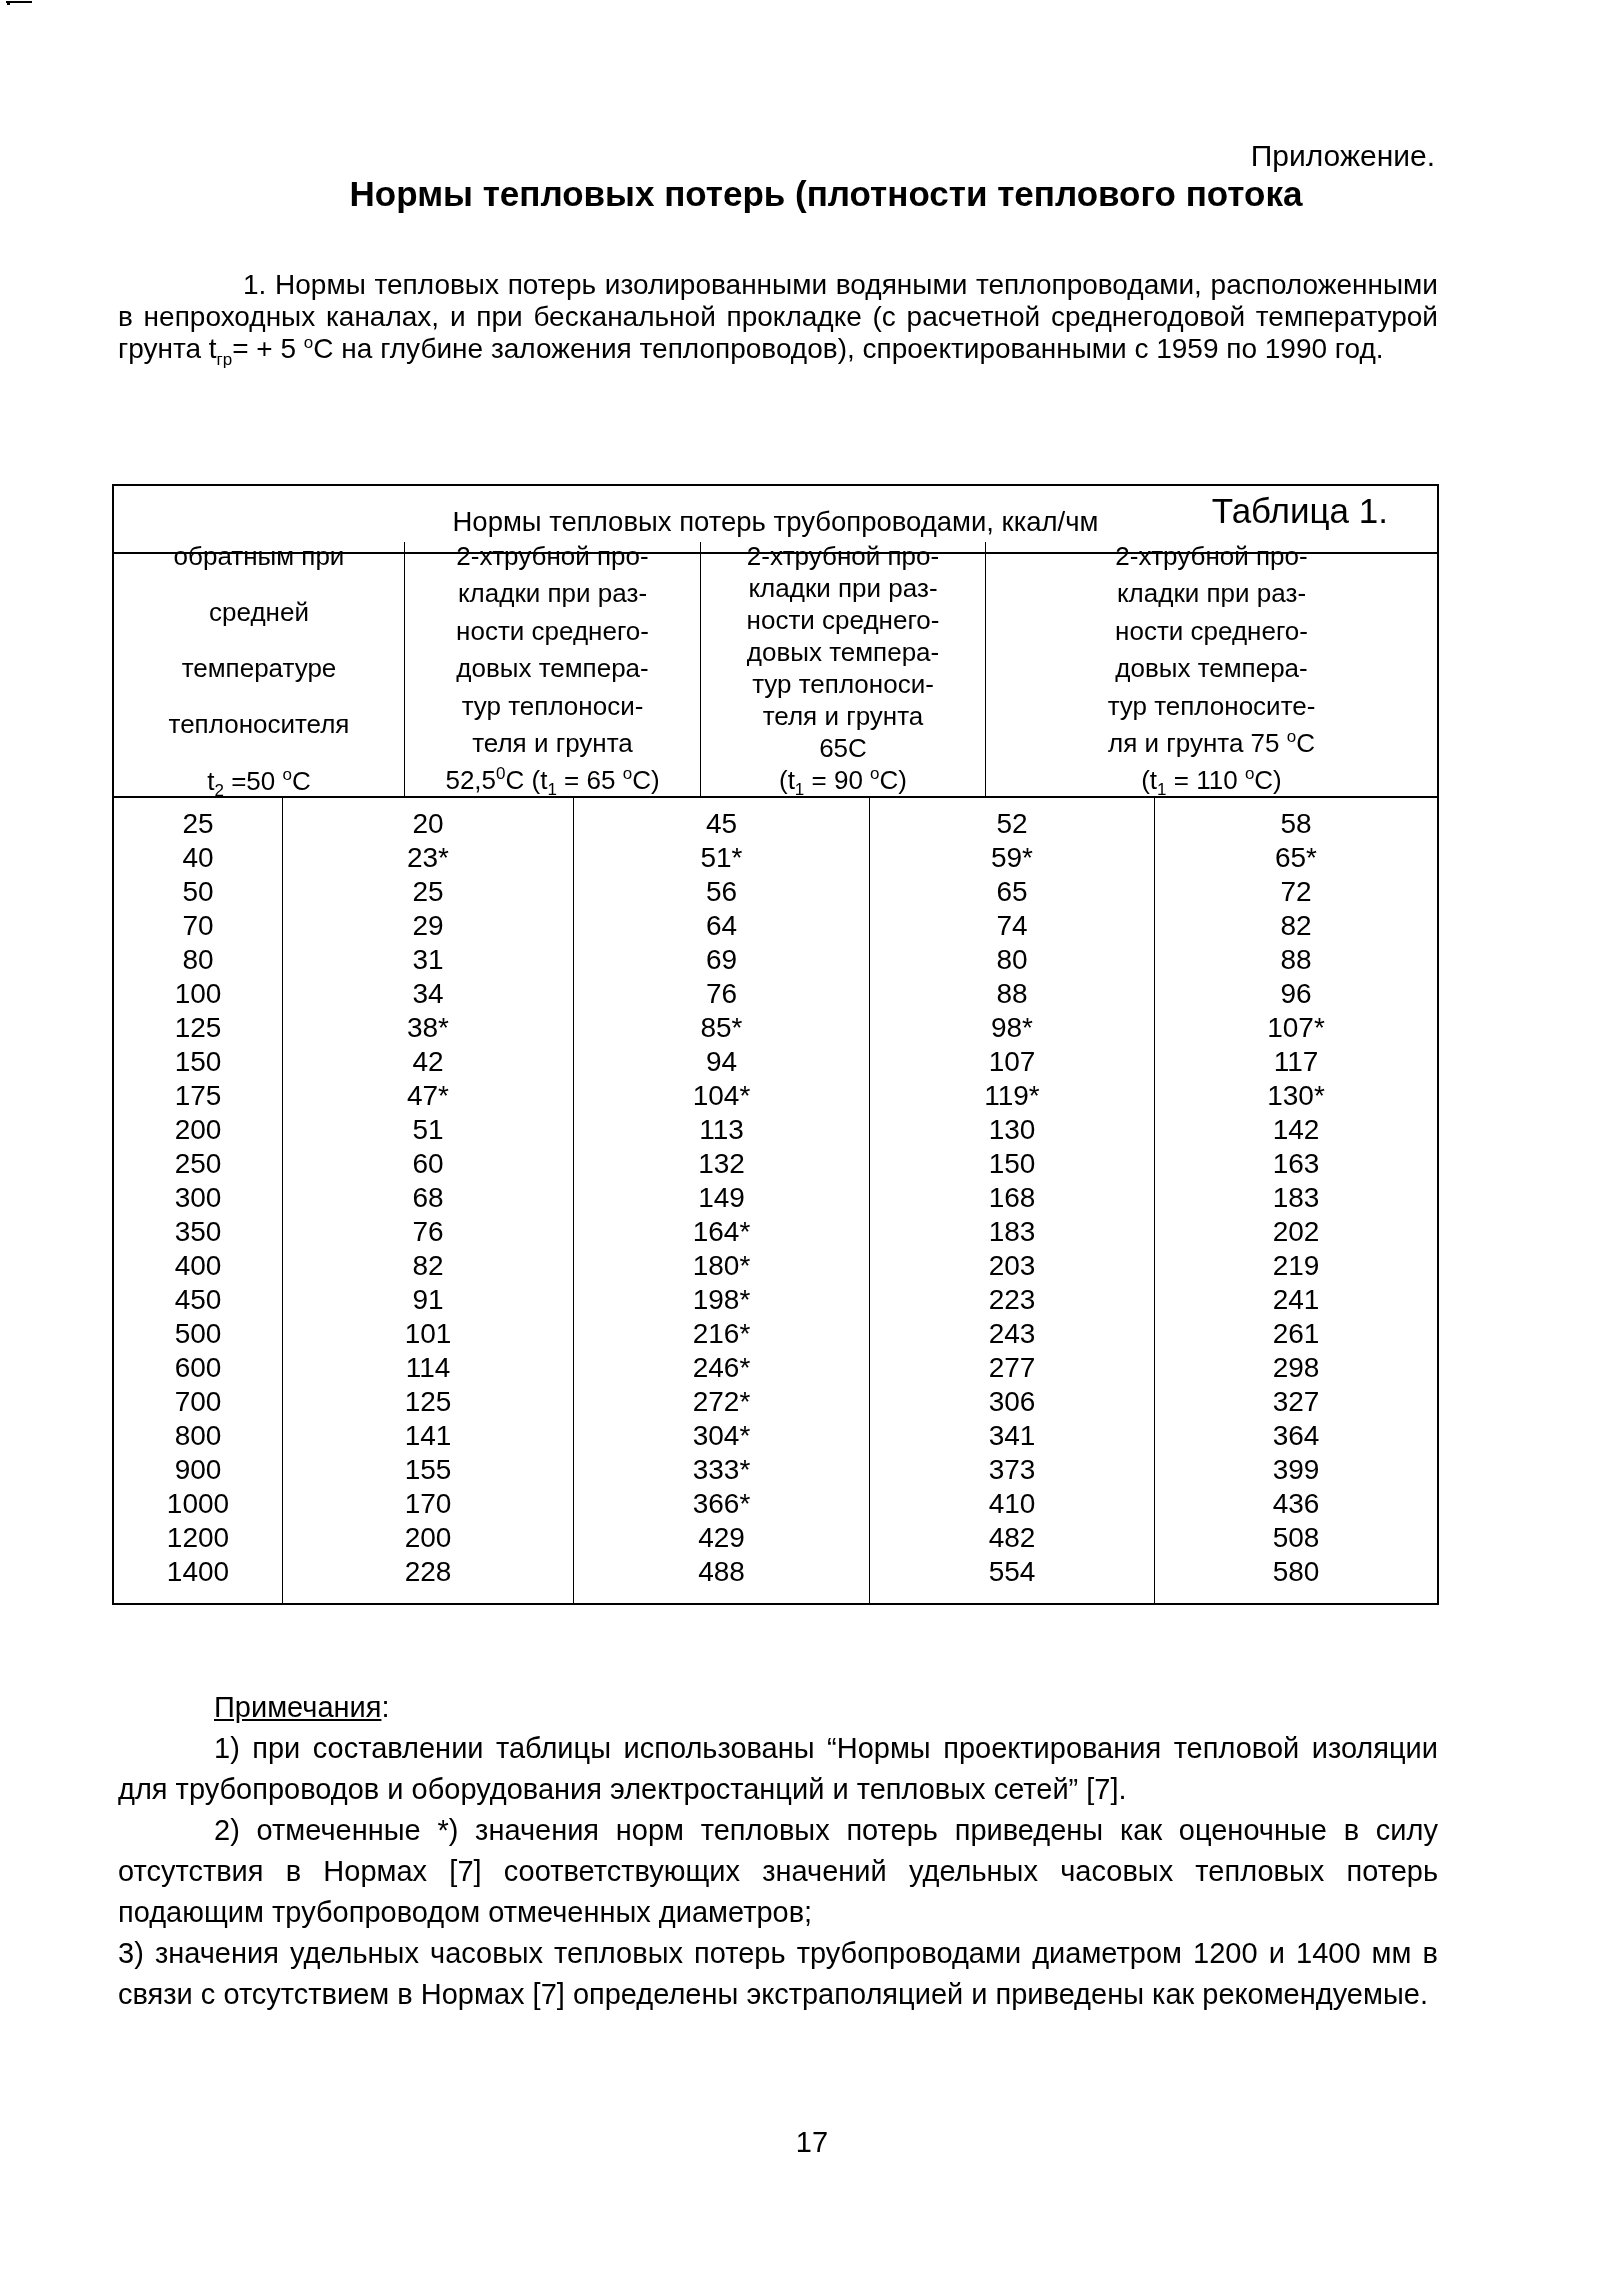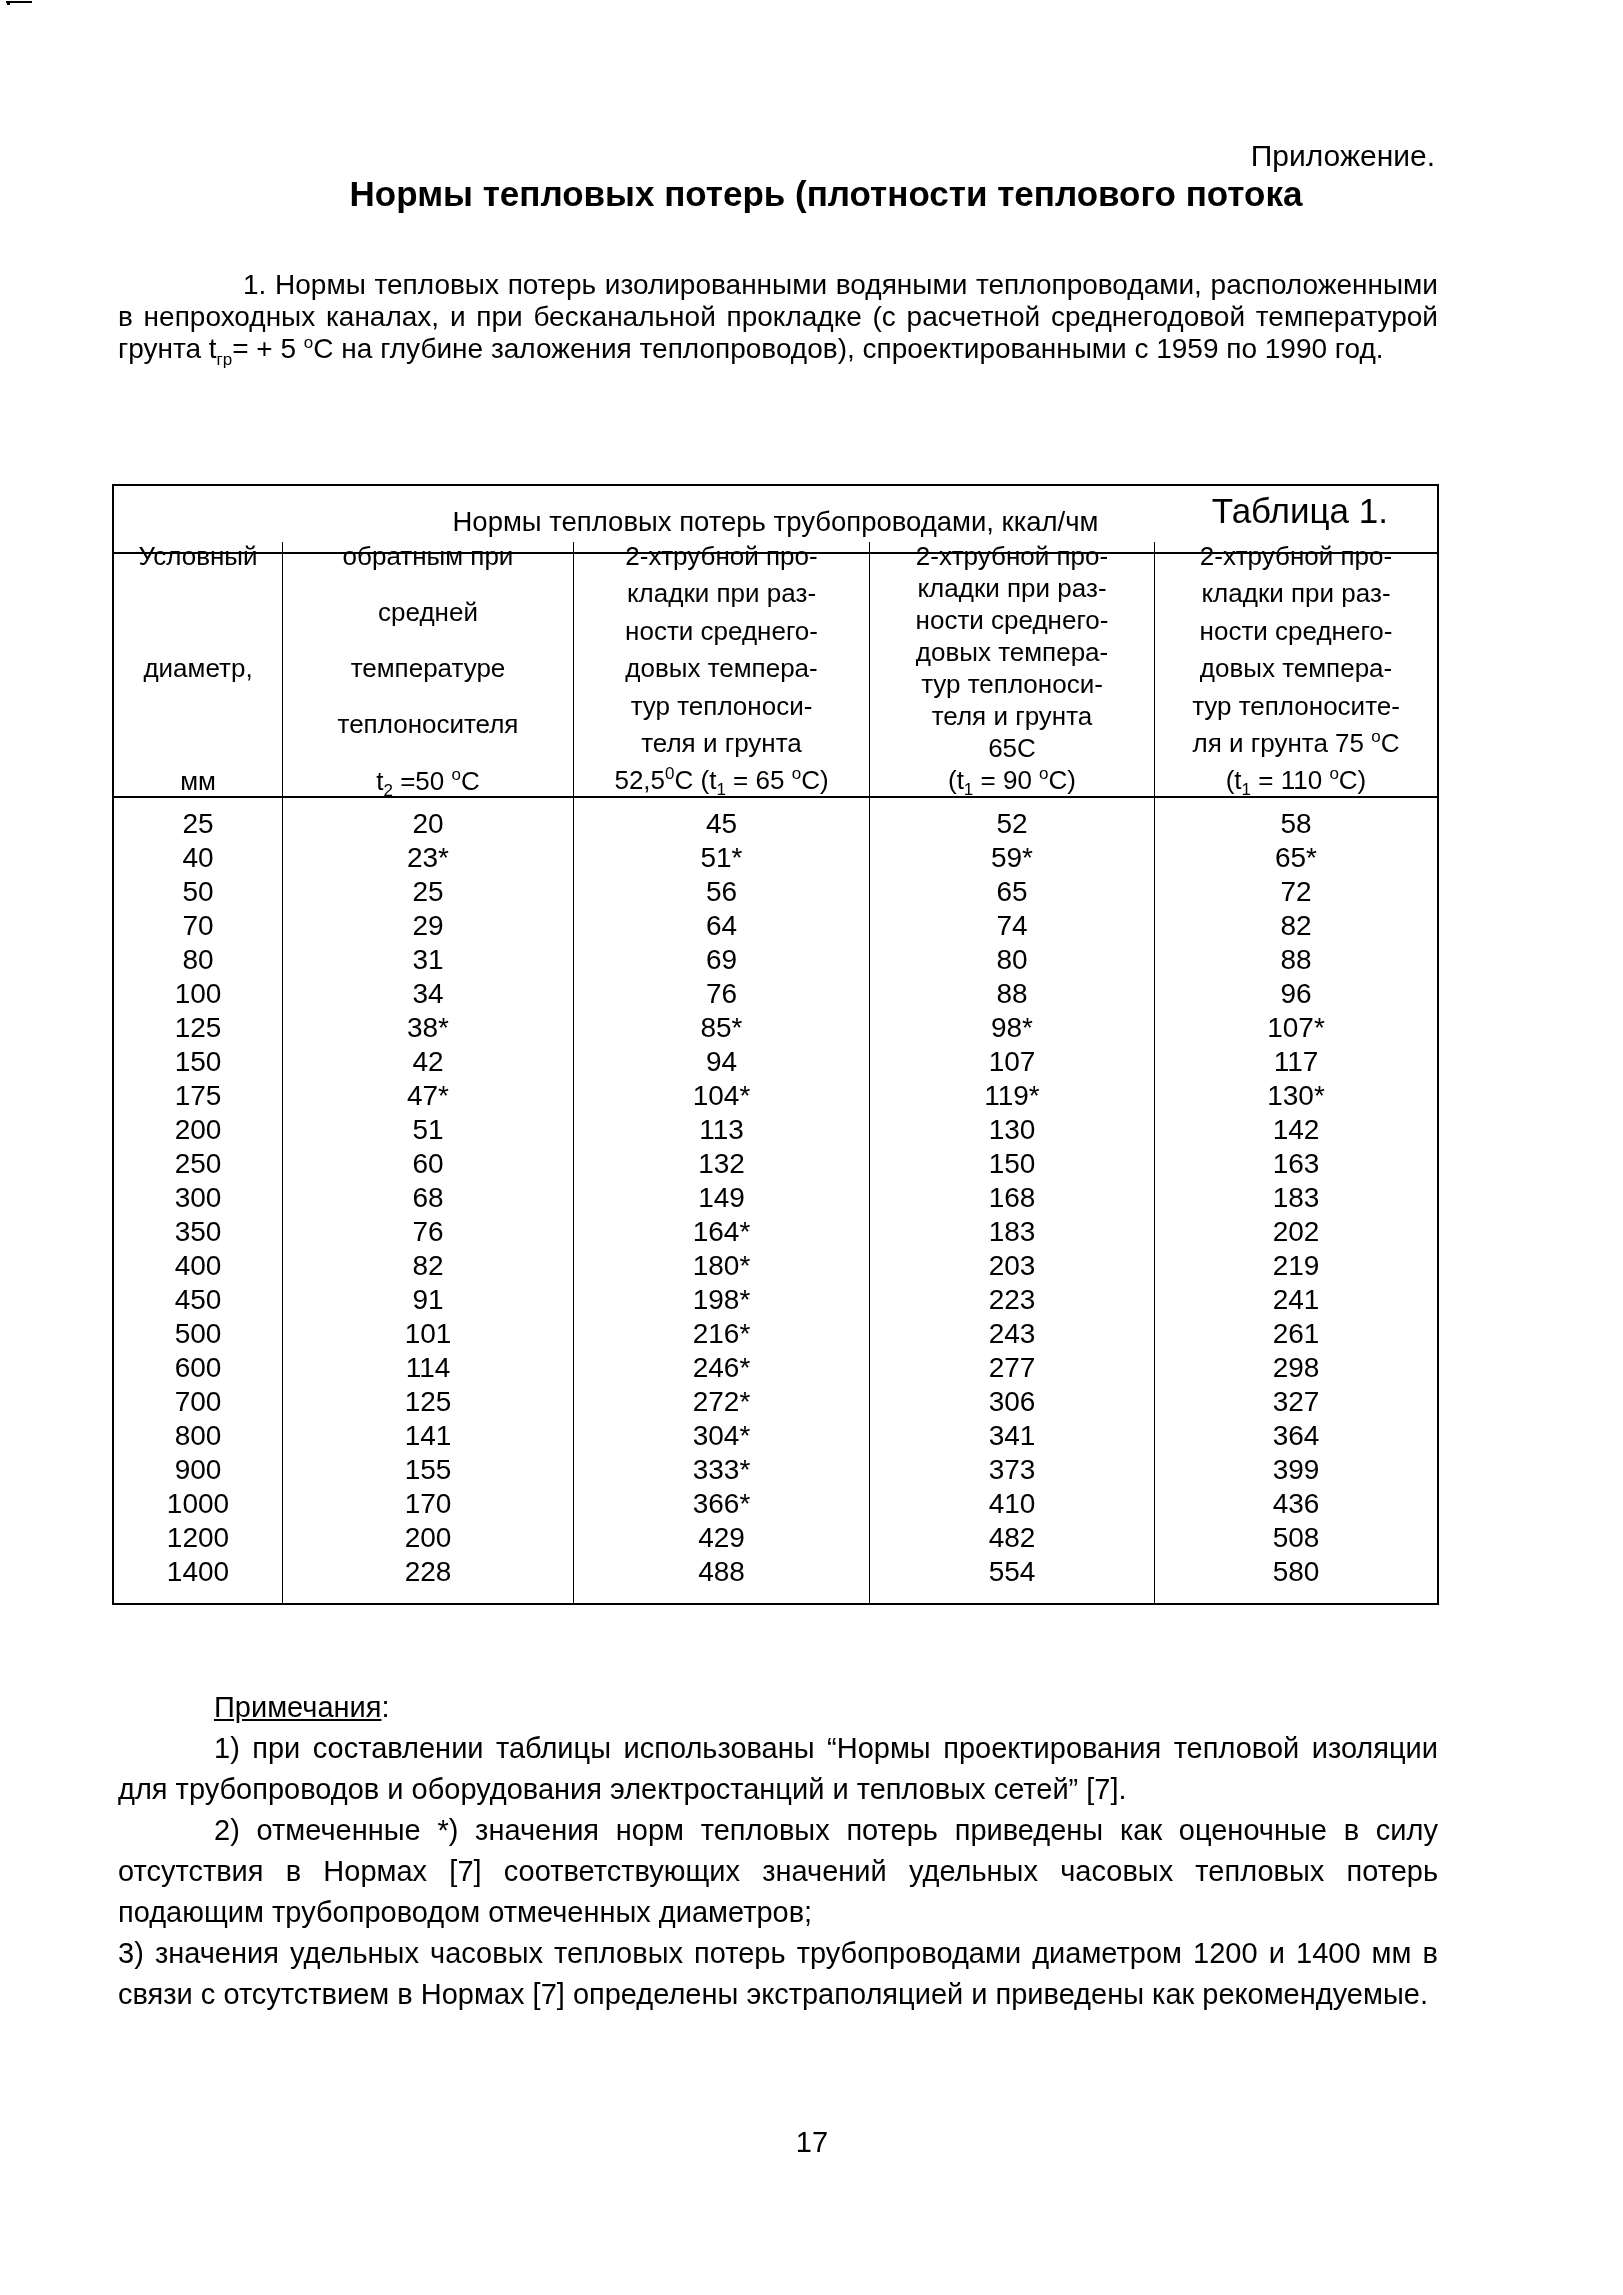--- a/index.html
+++ b/index.html
@@ -86,25 +86,20 @@
 </div>
 
 <div class="intro"><span>1. Нормы тепловых потерь изолированными водяными теплопроводами, расположенными в непроходных каналах, и при бесканальной прокладке (с расчетной среднегодовой температурой грунта t</span><sub>гр</sub><span>= + 5 </span><sup>o</sup><span>С на глубине заложения теплопроводов), спроектированными с 1959 по 1990 год.</span></div>
 
 <div class="table-label">Таблица 1.</div>
 
 <div class="table">
   <div class="table-caption">Нормы тепловых потерь трубопроводами, ккал/чм</div>
 
   <div class="hdr-row">
-    <div class="col c1 hcell">
-        <span>Условный</span>
-        <span>диаметр,</span>
-        <span>мм</span>
-      </div>
     <div class="col c2 hcell">
         <span>обратным при</span>
         <span>средней</span>
         <span>температуре</span>
         <span>теплоносителя</span>
       <span class="formula">
         <span style="display:inline">t</span><sub>2</sub><span style="display:inline"> =50 </span><sup>o</sup><span style="display:inline">C</span>
       </span>
     </div>
     <div class="col c3 hcell">

